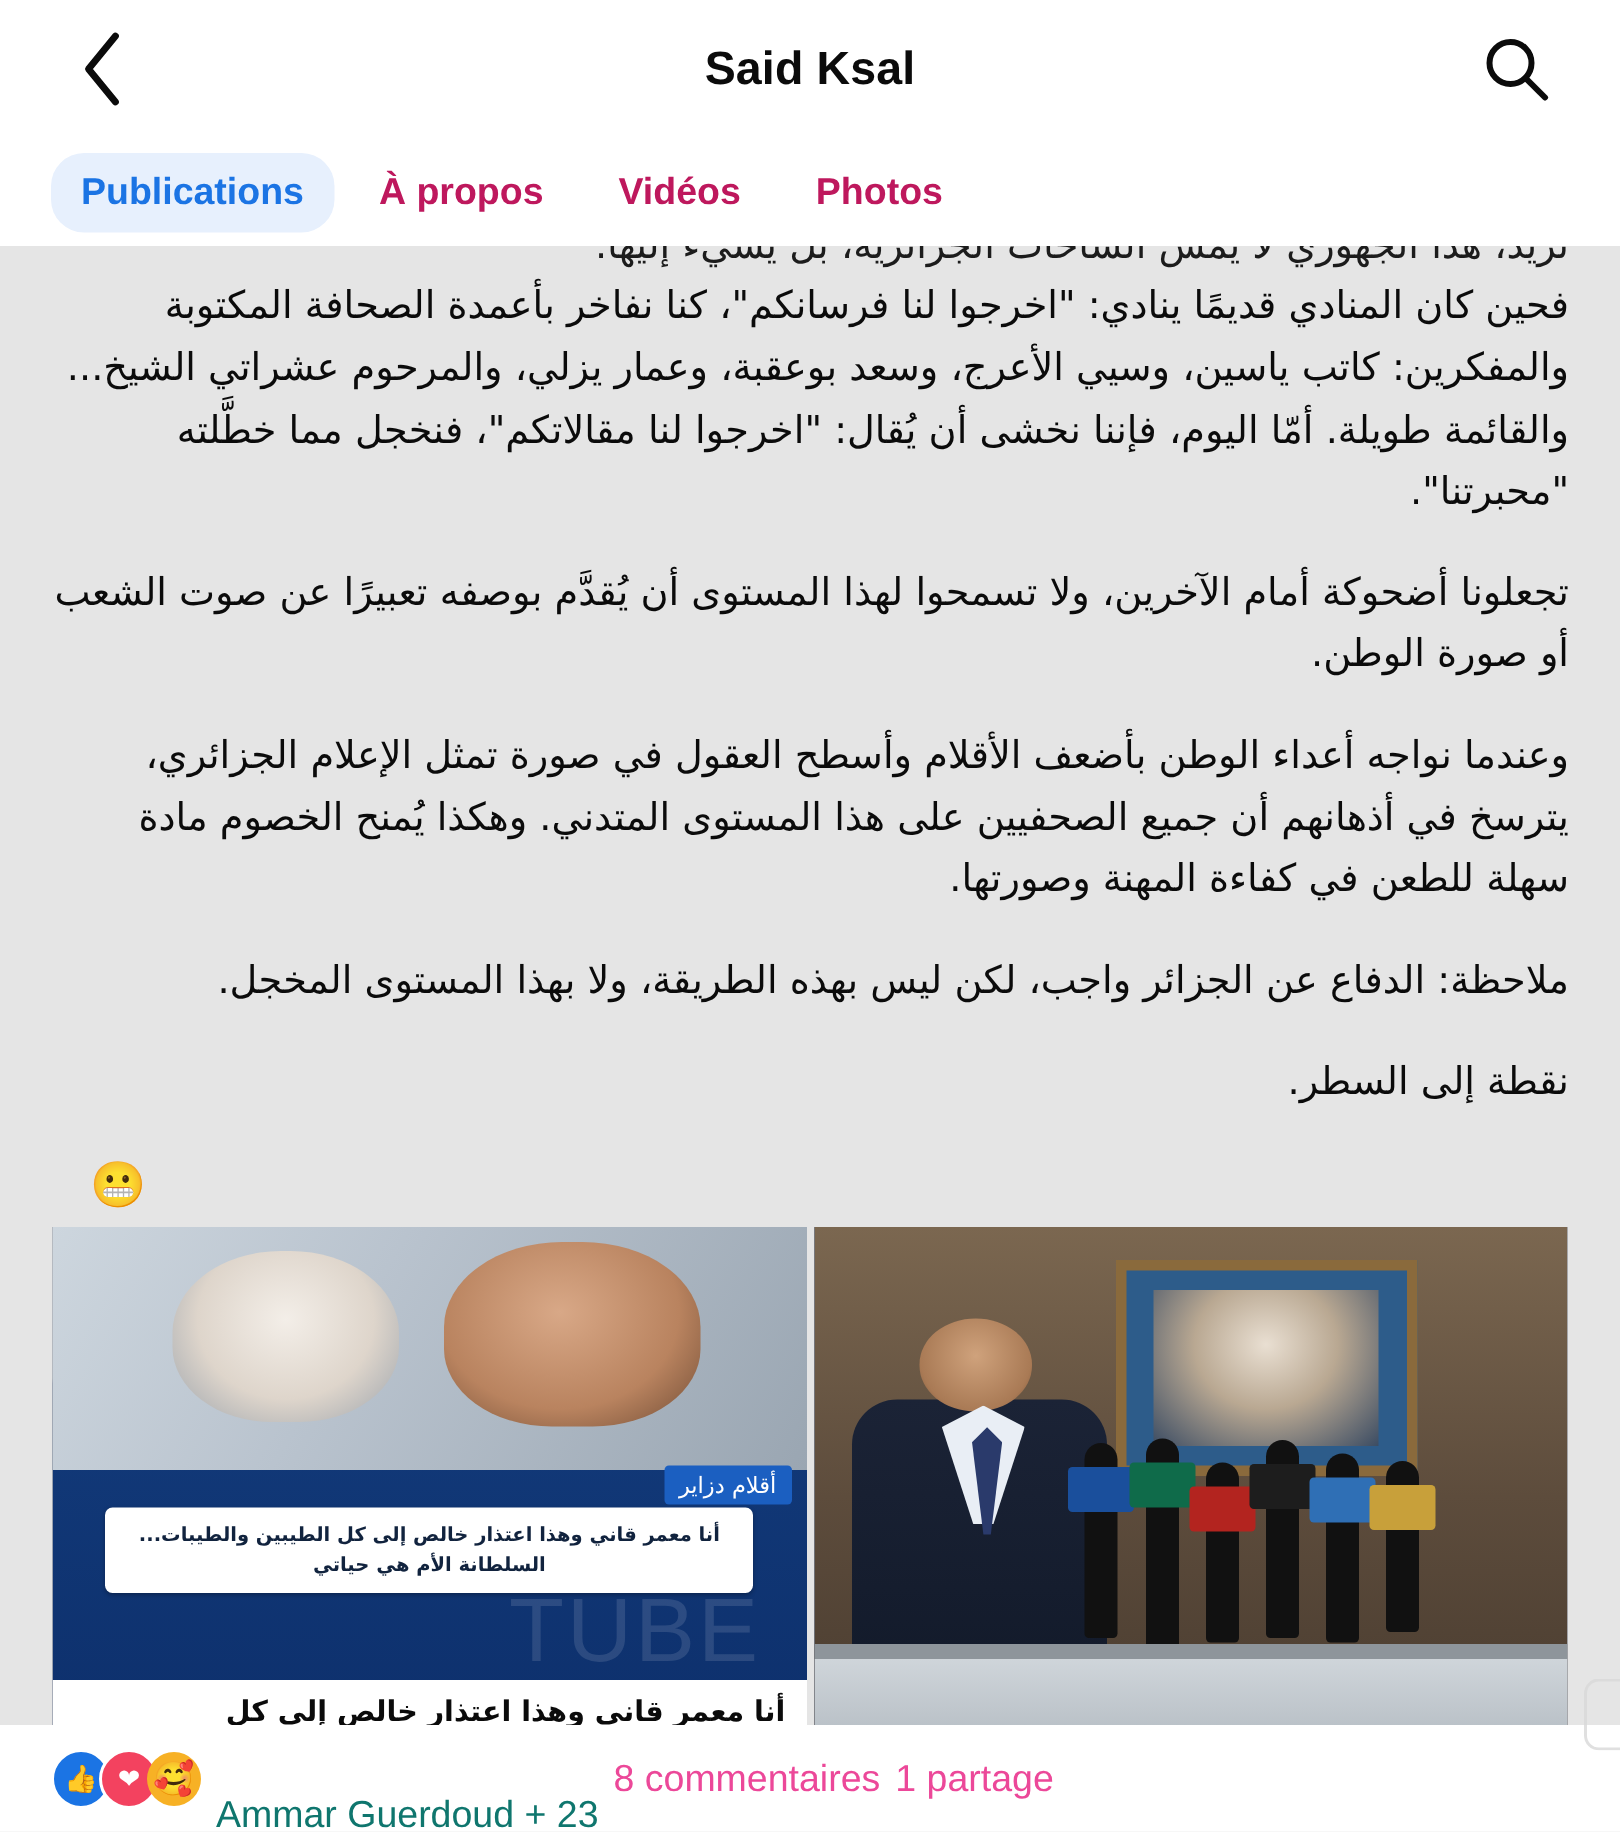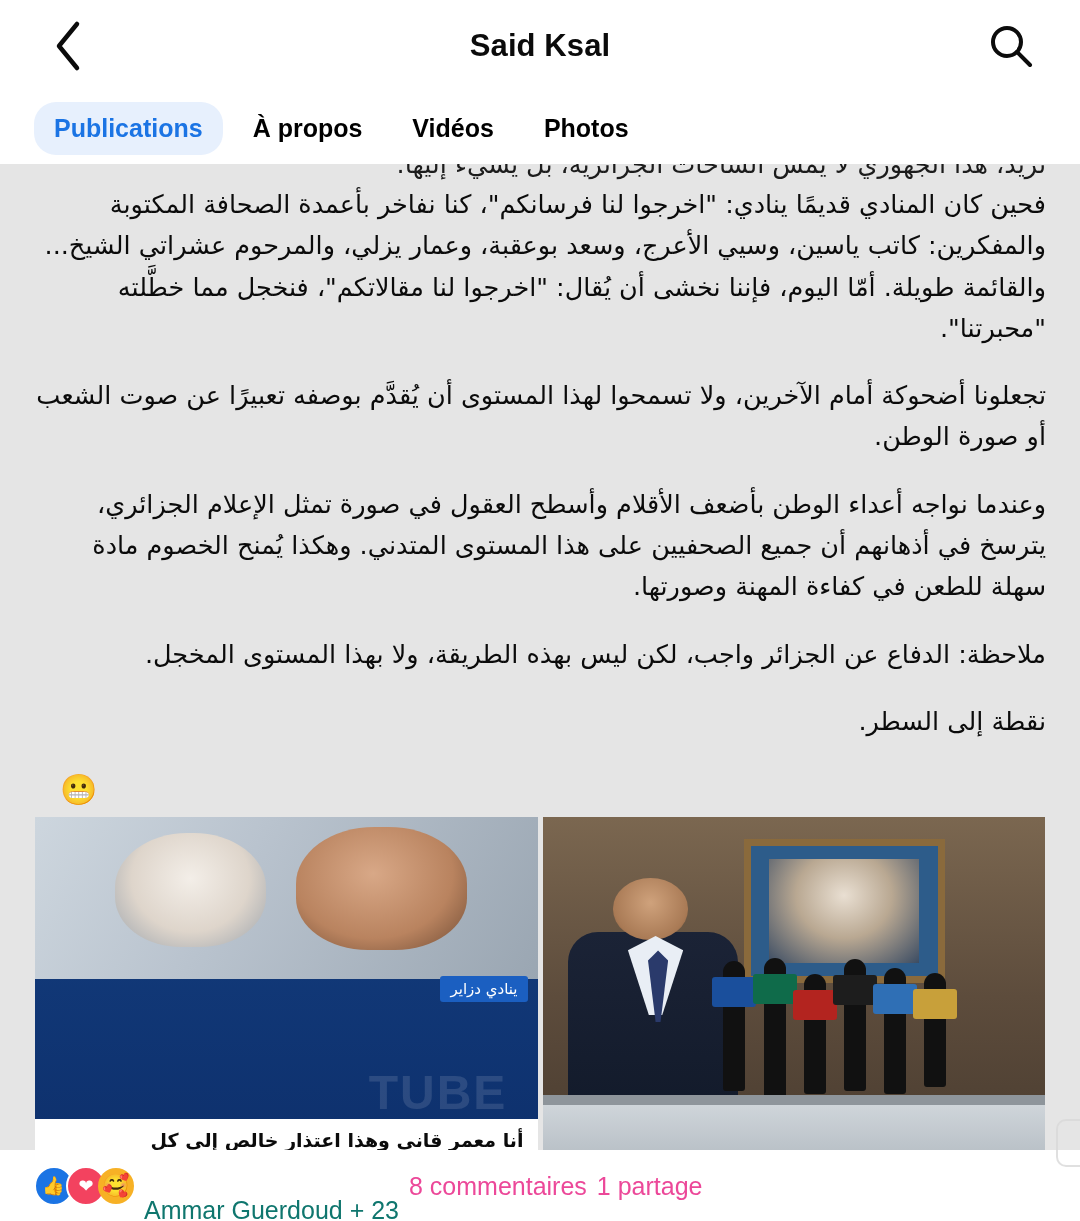--- a/index.html
+++ b/index.html
@@ -35,21 +35,21 @@
     margin-left:auto;width:58px;height:58px;display:flex;align-items:center;justify-content:center;
     cursor:pointer;
   }
 
   
   .tabs{
     height:72px;flex:0 0 72px;display:flex;align-items:center;
     padding:0 34px;gap:10px;background:#fff;
   }
   .tab{
-    font-size:25px;font-weight:700;color:#000000;
+    font-size:25px;font-weight:700;color:#be185d;
     padding:12px 20px;border-radius:22px;cursor:pointer;white-space:nowrap;
   }
   .tab.active{
     color:#1b74e4;background:#e7f0fd;
   }
 
   
   .feed{
     flex:1 1 auto;overflow:hidden;position:relative;background:#e5e5e5;
   }
@@ -119,21 +119,21 @@
   .dz-watermark{
     position:absolute;left:0;right:0;bottom:46px;text-align:center;
     color:#dfe8f5;font-size:13px;letter-spacing:.6px;
   }
   .dz-social{
     position:absolute;left:0;right:0;bottom:28px;text-align:center;
     color:#dfe8f5;font-size:12px;letter-spacing:5px;
   }
   .dz-tube-ghost{
     position:absolute;right:6%;bottom:16%;color:rgba(255,255,255,.12);
-    font-size:48px;font-weight:700;letter-spacing:2px;
+    font-size:60px;font-weight:400;letter-spacing:2px;
   }
   .dz-caption{
     position:absolute;left:0;right:0;bottom:0;height:58px;background:#fff;
     color:#0b0b0b;direction:rtl;padding:8px 14px 0 14px;
     font-size:19px;line-height:1.45;font-family:"DejaVu Sans",sans-serif;font-weight:700;
     box-sizing:border-box;overflow:hidden;
   }
 
   
   .pc-bg{position:absolute;inset:0;background:linear-gradient(180deg,#6f5a45 0%,#5a4staticfallback 0%,#5a4a3a 45%,#4a3c2f 100%);}
@@ -249,21 +249,22 @@
     </div>
 
     <div class="media">
 
       <div class="media-left">
         <div class="dz-sky"></div>
         <div class="dz-photo">
           <div class="dz-face-a"></div>
           <div class="dz-face-b"></div>
         </div>
-        <div class="dz-badge">ينادي دزاير</div>
+        <div class="dz-badge">أقلام دزاير</div>
+        <div class="dz-quote">أنا معمر قاني وهذا اعتذار خالص إلى كل الطيبين والطيبات... السلطانة الأم هي حياتي</div>
         <div class="dz-tube-ghost">TUBE</div>
         <div class="dz-watermark">www.dzair-tube.dz</div>
         <div class="dz-social">f ◎ ▶ ✕ ♪</div>
         <div class="dz-caption">أنا معمر قاني وهذا اعتذار خالص إلى كل</div>
       </div>
 
       <div class="media-right">
         <div class="pc-bg"></div>
         <div class="pc-frame">
           <div class="pc-portrait"></div>

